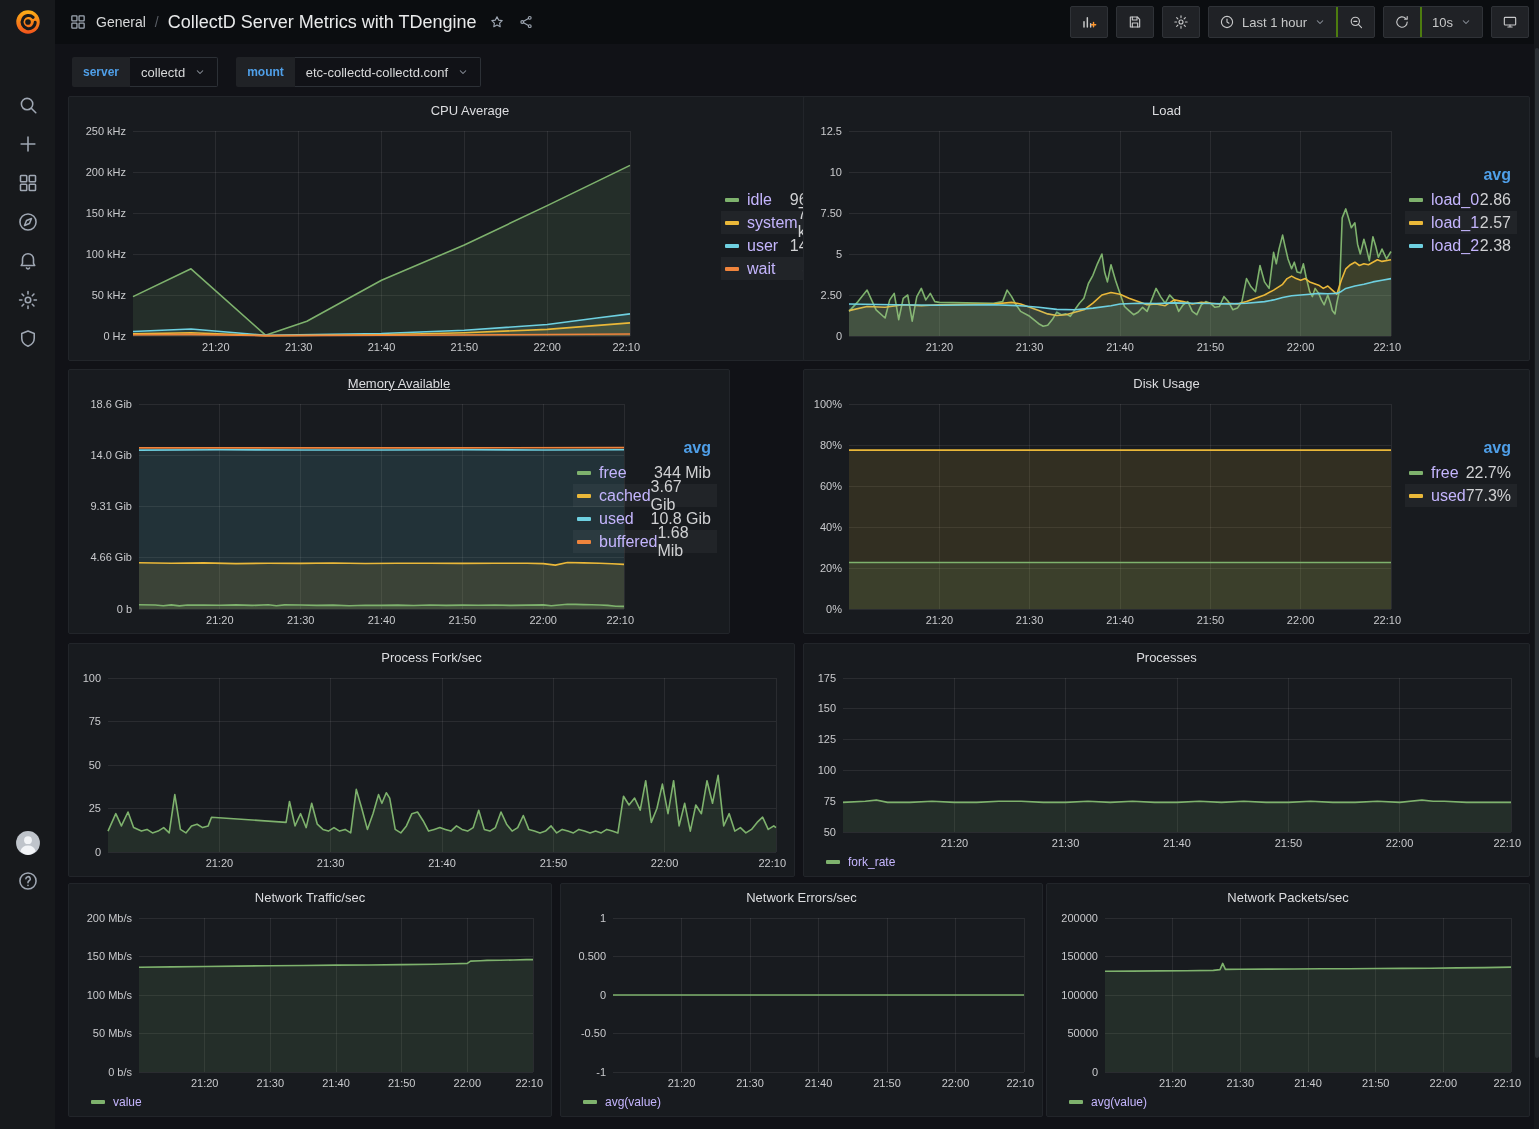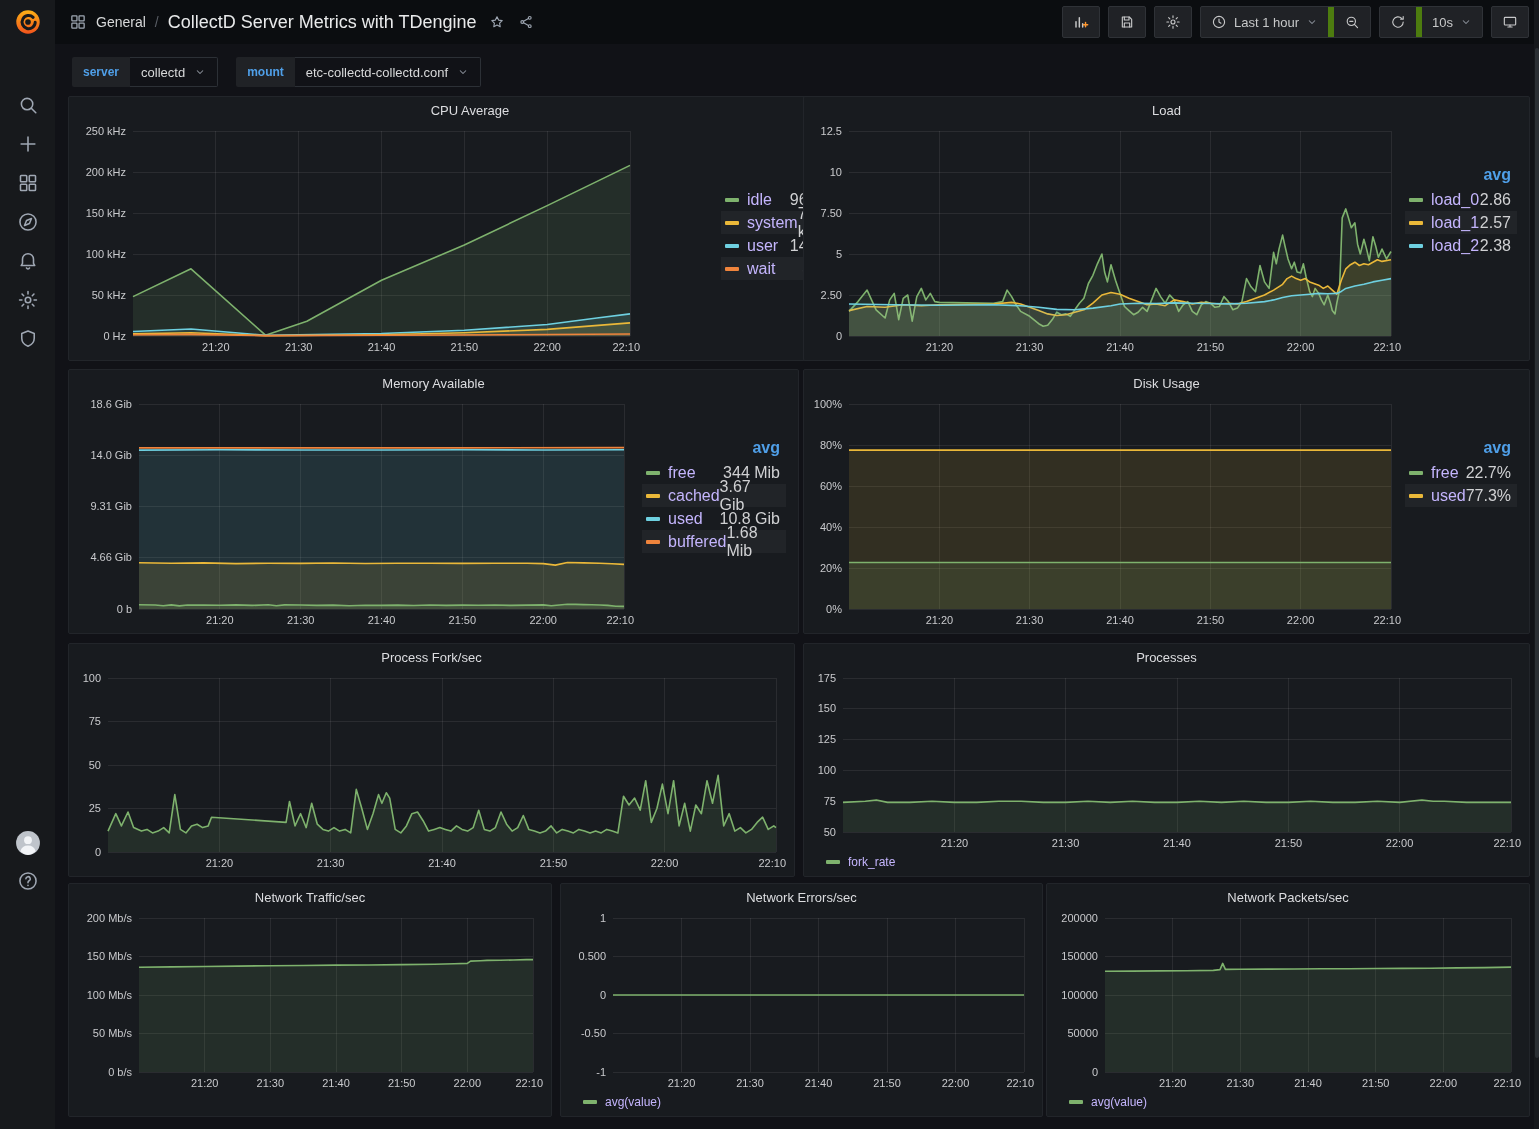--- a/index.html
+++ b/index.html
@@ -26,35 +26,35 @@
   .crumb-folder { font-size:14px; color:#d8d9da; cursor:pointer; }
   .crumb-sep { font-size:14px; color:#5a5e66; margin:0 9px; }
   .nav-title { font-size:18px; color:#e9eaeb; }
   .nav-mini { width:16px; height:16px; color:#9fa7b3; margin-left:13px; cursor:pointer; }
   .toolbar { margin-left:auto; display:flex; gap:8px; align-items:center;padding-left:48px; }
   .tb-btn, .tb-group { background:#202226; border:1px solid #2f3237; border-radius:2px; height:32px;
             display:flex; align-items:center; color:#c7c8c9; cursor:pointer; }
   .tb-btn { width:38px; justify-content:center; }
   .tb-btn .i, .tb-seg .i { width:16px; height:16px; }
   .tb-seg { display:flex; align-items:center; gap:7px; padding:0 10px; height:100%; }
-  .tb-seg + .tb-seg { border-left:6px solid #4d7c0f; }
+  .tb-seg + .tb-seg { border-left:2px solid #4d7c0f; }
   .tb-label { font-size:13px; white-space:nowrap; }
   .tb-seg .caret, .var-value .caret { width:12px; height:12px; color:#8e949e; }
   
   .variables { position:absolute; left:72px; top:57px; display:flex; gap:18px; }
   .var { display:flex; height:30px; }
   .var-label { background:#202226; color:#4f9fe8; font-size:12px; font-weight:bold; display:flex; align-items:center;
                padding:0 11px; border-radius:2px 0 0 2px; cursor:pointer; }
   .var-value { border:1px solid #2c3036; border-left:none; border-radius:0 2px 2px 0; display:flex; align-items:center;
                gap:9px; padding:0 11px; font-size:13px; color:#d8d9da; cursor:pointer; }
   
   .panel { position:absolute; background:#181b1f; border:1px solid #22252a; border-radius:2px; }
   .p0 { left:68px;  top:96px;  width:804px; height:265px; }
   .p1 { left:803px; top:96px;  width:727px; height:265px; }
-  .p2 { left:68px;  top:369px; width:731px; height:265px; }
+  .p2 { left:68px;  top:369px; width:662px; height:265px;text-decoration:underline; }
   .p3 { left:803px; top:369px; width:727px; height:265px; }
   .p4 { left:68px;  top:643px; width:727px; height:234px; }
   .p5 { left:803px; top:643px; width:727px; height:234px; }
   .p6 { left:68px;  top:883px; width:484px; height:234px; }
   .p7 { left:560px; top:883px; width:483px; height:234px; }
   .p8 { left:1046px;top:883px; width:484px; height:234px; }
   .panel-header { height:26px; display:flex; align-items:center; justify-content:center; cursor:pointer; }
   .panel-header span { font-size:13px; font-weight:500; color:#dcdde0; }
   .panel-body { position:absolute; top:26px; left:6px; right:8px; bottom:4px; display:flex; }
   .panel-body.lr { flex-direction:row; }
@@ -629,20 +629,26 @@
             <text class="tx" x="261.0" y="177" text-anchor="middle">21:40</text>
             <line class="grid" x1="326.7" x2="326.7" y1="8" y2="162"></line>
             <text class="tx" x="326.7" y="177" text-anchor="middle">21:50</text>
             <line class="grid" x1="392.3" x2="392.3" y1="8" y2="162"></line>
             <text class="tx" x="392.3" y="177" text-anchor="middle">22:00</text>
             <line class="grid" x1="458.0" x2="458.0" y1="8" y2="162"></line>
             <text class="tx" x="468.0" y="177" text-anchor="end">22:10</text>
             <path d="M64.0,162.0 L64.0,57.3 L96.8,56.9 L129.7,56.5 L162.5,56.1 L195.3,55.7 L228.2,55.5 L261.0,55.1 L293.8,55.0 L326.7,54.6 L359.5,54.2 L379.2,53.8 L392.3,53.4 L395.6,51.1 L405.5,50.7 L412.0,50.4 L425.2,50.2 L438.3,50.0 L451.4,49.6 L458.0,49.6 L458.0,162.0 Z" fill="#7eb26d" fill-opacity="0.13" stroke="none"></path>
             <path d="M64.0,57.3 L96.8,56.9 L129.7,56.5 L162.5,56.1 L195.3,55.7 L228.2,55.5 L261.0,55.1 L293.8,55.0 L326.7,54.6 L359.5,54.2 L379.2,53.8 L392.3,53.4 L395.6,51.1 L405.5,50.7 L412.0,50.4 L425.2,50.2 L438.3,50.0 L451.4,49.6 L458.0,49.6" fill="none" stroke="#7eb26d" stroke-width="1.6" stroke-linejoin="round"></path>
           </svg></div>
+      <div class="legend-bottom">
+          <span class="lt-row">
+         <span class="swatch" style="background:#7eb26d"></span>
+         <span class="lt-name">value</span>
+       </span>
+        </div>
     </div>
   </section>
   <section class="panel p7">
     <div class="panel-header">
         <span>Network Errors/sec</span>
       </div>
     <div class="panel-body lb">
       <div class="chart"><svg width="467" height="182" style="overflow:visible">
             <line class="grid" x1="46" x2="457" y1="8.0" y2="8.0"></line>
             <text class="ty" x="39" y="11.5">1</text>

